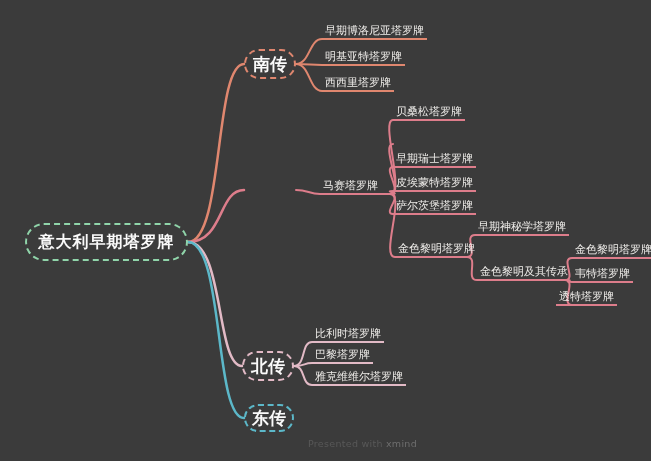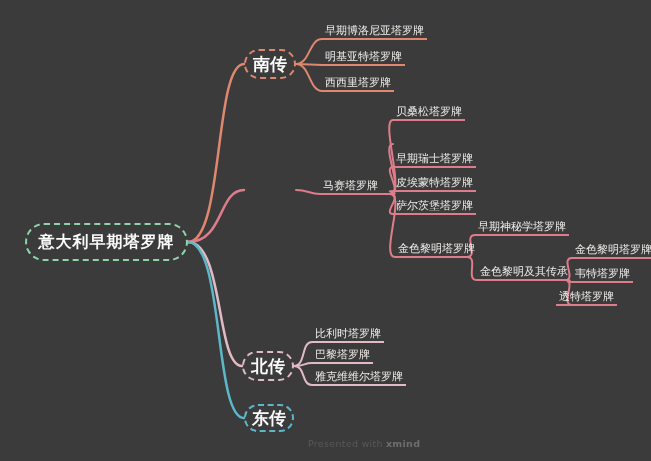--- a/index.html
+++ b/index.html
@@ -17,21 +17,21 @@
   .branch{font-size:17px;}
   .leaf{
     position:absolute;color:#efedea;font-size:11px;line-height:13px;
     padding:0 3px 1px 3px;border-bottom:2px solid var(--c);
     white-space:nowrap;box-sizing:border-box;cursor:default;
   }
   .watermark{
     position:absolute;left:308px;top:438px;font-size:9.5px;color:#585858;
     letter-spacing:.3px;
   }
-  .watermark b{color:#6e6e6e;font-weight:bold;margin-left:3px;margin-top:20px;}
+  .watermark b{color:#6e6e6e;font-weight:normal;margin-left:3px;margin-top:20px;}
 </style>
 </head>
 <body>
 
 <div class="canvas">
 
   <svg class="wires" viewBox="0 0 651 461">
     <g fill="none" stroke-linecap="round">
 
       <path d="M188,242 C224,242 214,64 244,64" stroke="#e0876f" stroke-width="2.5"></path>

